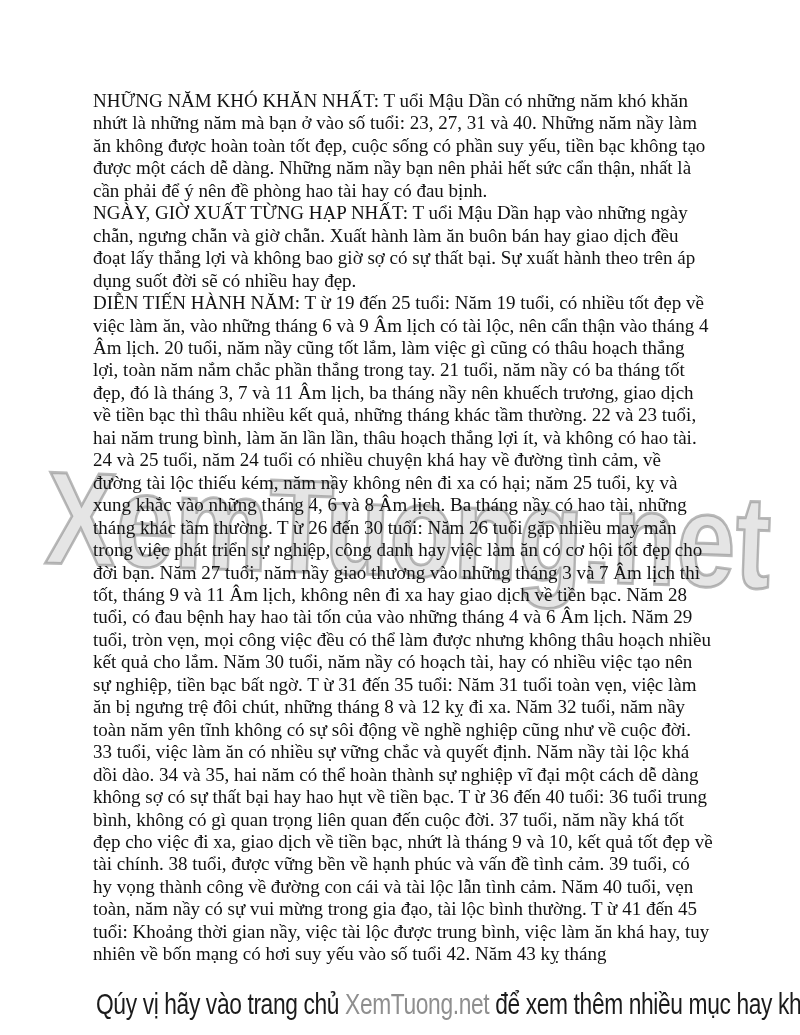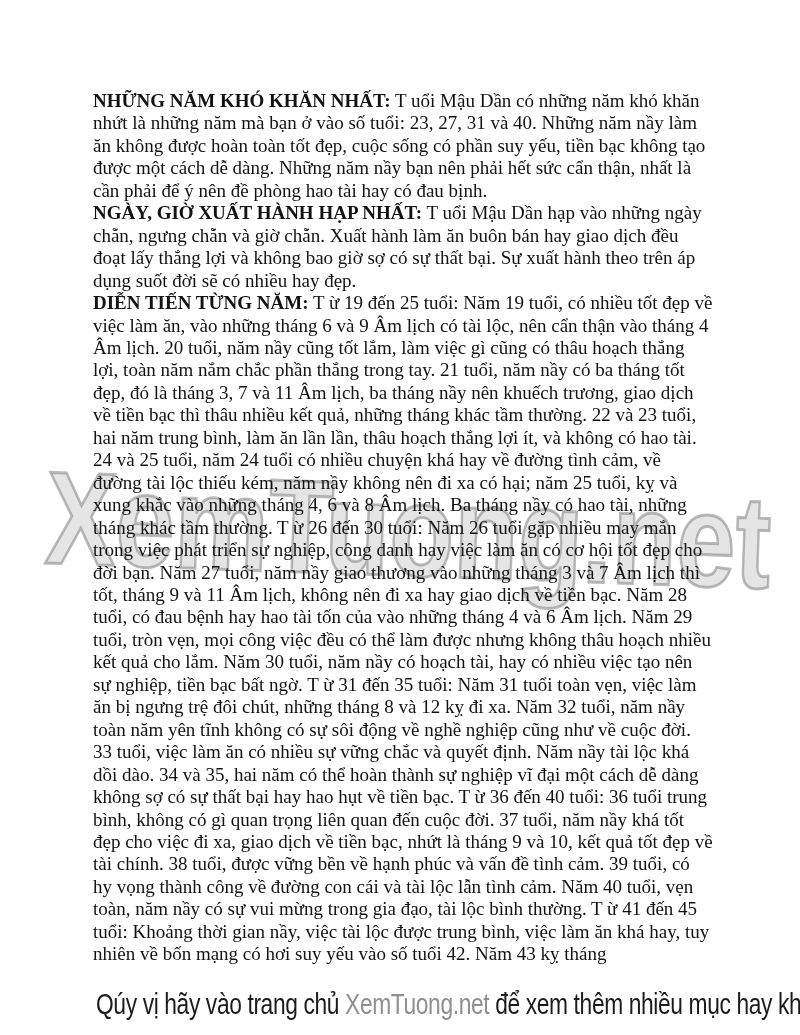--- a/index.html
+++ b/index.html
@@ -40,21 +40,21 @@
     font-size: 19px;
     line-height: 22.45px;
     color: #121212;
     text-align: left;
   }
   .para {
     margin: 0;
     padding: 0;
   }
   .lead {
-    font-weight: bold;
+    font-weight: normal;
   }
   .footer {
     position: absolute;
     left: 0;
     top: 986px;
     width: 800px;
     z-index: 1;
     text-align: center;
     font-family: "Liberation Sans", sans-serif;
     font-size: 30px;
@@ -74,24 +74,24 @@
 
 <div class="page">
 
   <div class="watermark">XemTuong.net</div>
 
   <div class="content">
 
     <p class="para"><b class="lead">NHỮNG NĂM KHÓ KHĂN NHẤT:</b>
       <span>T uổi Mậu Dần có những năm khó khăn nhứt là những năm mà bạn ở vào số tuổi: 23, 27, 31 và 40. Những năm nầy làm ăn không được hoàn toàn tốt đẹp, cuộc sống có phần suy yếu, tiền bạc không tạo được một cách dễ dàng. Những năm nầy bạn nên phải hết sức cẩn thận, nhất là cần phải để ý nên đề phòng hao tài hay có đau bịnh.</span></p>
 
-    <p class="para"><b class="lead">NGÀY, GIỜ XUẤT HÀNH HẠP NHẤT:</b>
+    <p class="para"><b class="lead">NGÀY, GIỜ XUẤT TỪNG HẠP NHẤT:</b>
       <span>T uổi Mậu Dần hạp vào những ngày chẵn, ngưng chẵn và giờ chẵn. Xuất hành làm ăn buôn bán hay giao dịch đều đoạt lấy thắng lợi và không bao giờ sợ có sự thất bại. Sự xuất hành theo trên áp dụng suốt đời sẽ có nhiều hay đẹp.</span></p>
 
-    <p class="para"><b class="lead">DIỄN TIẾN TỪNG NĂM:</b>
+    <p class="para"><b class="lead">DIỄN TIẾN HÀNH NĂM:</b>
       <span>T ừ 19 đến 25 tuổi: Năm 19 tuổi, có nhiều tốt đẹp về việc làm ăn, vào những tháng 6 và 9 Âm lịch có tài lộc, nên cẩn thận vào tháng 4 Âm lịch. 20 tuổi, năm nầy cũng tốt lắm, làm việc gì cũng có thâu hoạch thắng lợi, toàn năm nắm chắc phần thắng trong tay. 21 tuổi, năm nầy có ba tháng tốt đẹp, đó là tháng 3, 7 và 11 Âm lịch, ba tháng nầy nên khuếch trương, giao dịch về tiền bạc thì thâu nhiều kết quả, những tháng khác tầm thường. 22 và 23 tuổi, hai năm trung bình, làm ăn lần lần, thâu hoạch thắng lợi ít, và không có hao tài. 24 và 25 tuổi, năm 24 tuổi có nhiều chuyện khá hay về đường tình cảm, về đường tài lộc thiếu kém, năm nầy không nên đi xa có hại; năm 25 tuổi, kỵ và xung khắc vào những tháng 4, 6 và 8 Âm lịch. Ba tháng nầy có hao tài, những tháng khác tầm thường. T ừ 26 đến 30 tuổi: Năm 26 tuổi gặp nhiều may mắn trong việc phát triển sự nghiệp, công danh hay việc làm ăn có cơ hội tốt đẹp cho đời bạn. Năm 27 tuổi, năm nầy giao thương vào những tháng 3 và 7 Âm lịch thì tốt, tháng 9 và 11 Âm lịch, không nên đi xa hay giao dịch về tiền bạc. Năm 28 tuổi, có đau bệnh hay hao tài tốn của vào những tháng 4 và 6 Âm lịch. Năm 29 tuổi, tròn vẹn, mọi công việc đều có thể làm được nhưng không thâu hoạch nhiều kết quả cho lắm. Năm 30 tuổi, năm nầy có hoạch tài, hay có nhiều việc tạo nên sự nghiệp, tiền bạc bất ngờ. T ừ 31 đến 35 tuổi: Năm 31 tuổi toàn vẹn, việc làm ăn bị ngưng trệ đôi chút, những tháng 8 và 12 kỵ đi xa. Năm 32 tuổi, năm nầy toàn năm yên tĩnh không có sự sôi động về nghề nghiệp cũng như về cuộc đời. 33 tuổi, việc làm ăn có nhiều sự vững chắc và quyết định. Năm nầy tài lộc khá dồi dào. 34 và 35, hai năm có thể hoàn thành sự nghiệp vĩ đại một cách dễ dàng không sợ có sự thất bại hay hao hụt về tiền bạc. T ừ 36 đến 40 tuổi: 36 tuổi trung bình, không có gì quan trọng liên quan đến cuộc đời. 37 tuổi, năm nầy khá tốt đẹp cho việc đi xa, giao dịch về tiền bạc, nhứt là tháng 9 và 10, kết quả tốt đẹp về tài chính. 38 tuổi, được vững bền về hạnh phúc và vấn đề tình cảm. 39 tuổi, có hy vọng thành công về đường con cái và tài lộc lẫn tình cảm. Năm 40 tuổi, vẹn toàn, năm nầy có sự vui mừng trong gia đạo, tài lộc bình thường. T ừ 41 đến 45 tuổi: Khoảng thời gian nầy, việc tài lộc được trung bình, việc làm ăn khá hay, tuy nhiên về bốn mạng có hơi suy yếu vào số tuổi 42. Năm 43 kỵ tháng</span></p>
 
   </div>
 
   <div class="footer"><span>Qúy vị hãy vào trang chủ</span>
     <span class="brand">XemTuong.net</span>
     <span>để xem thêm nhiều mục hay khác</span></div>
 
 </div>
 

